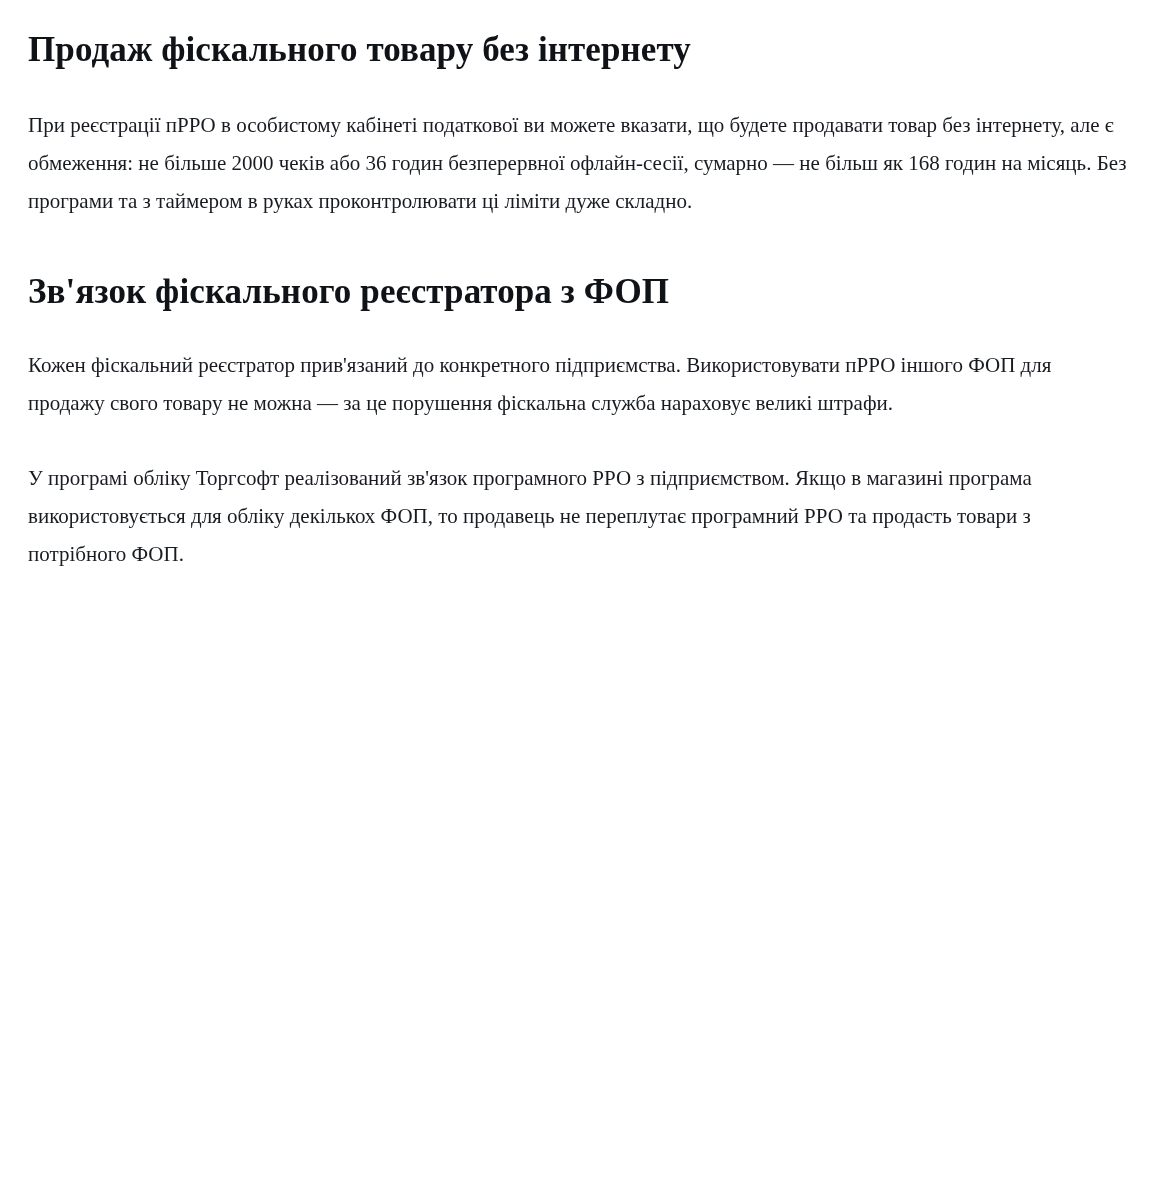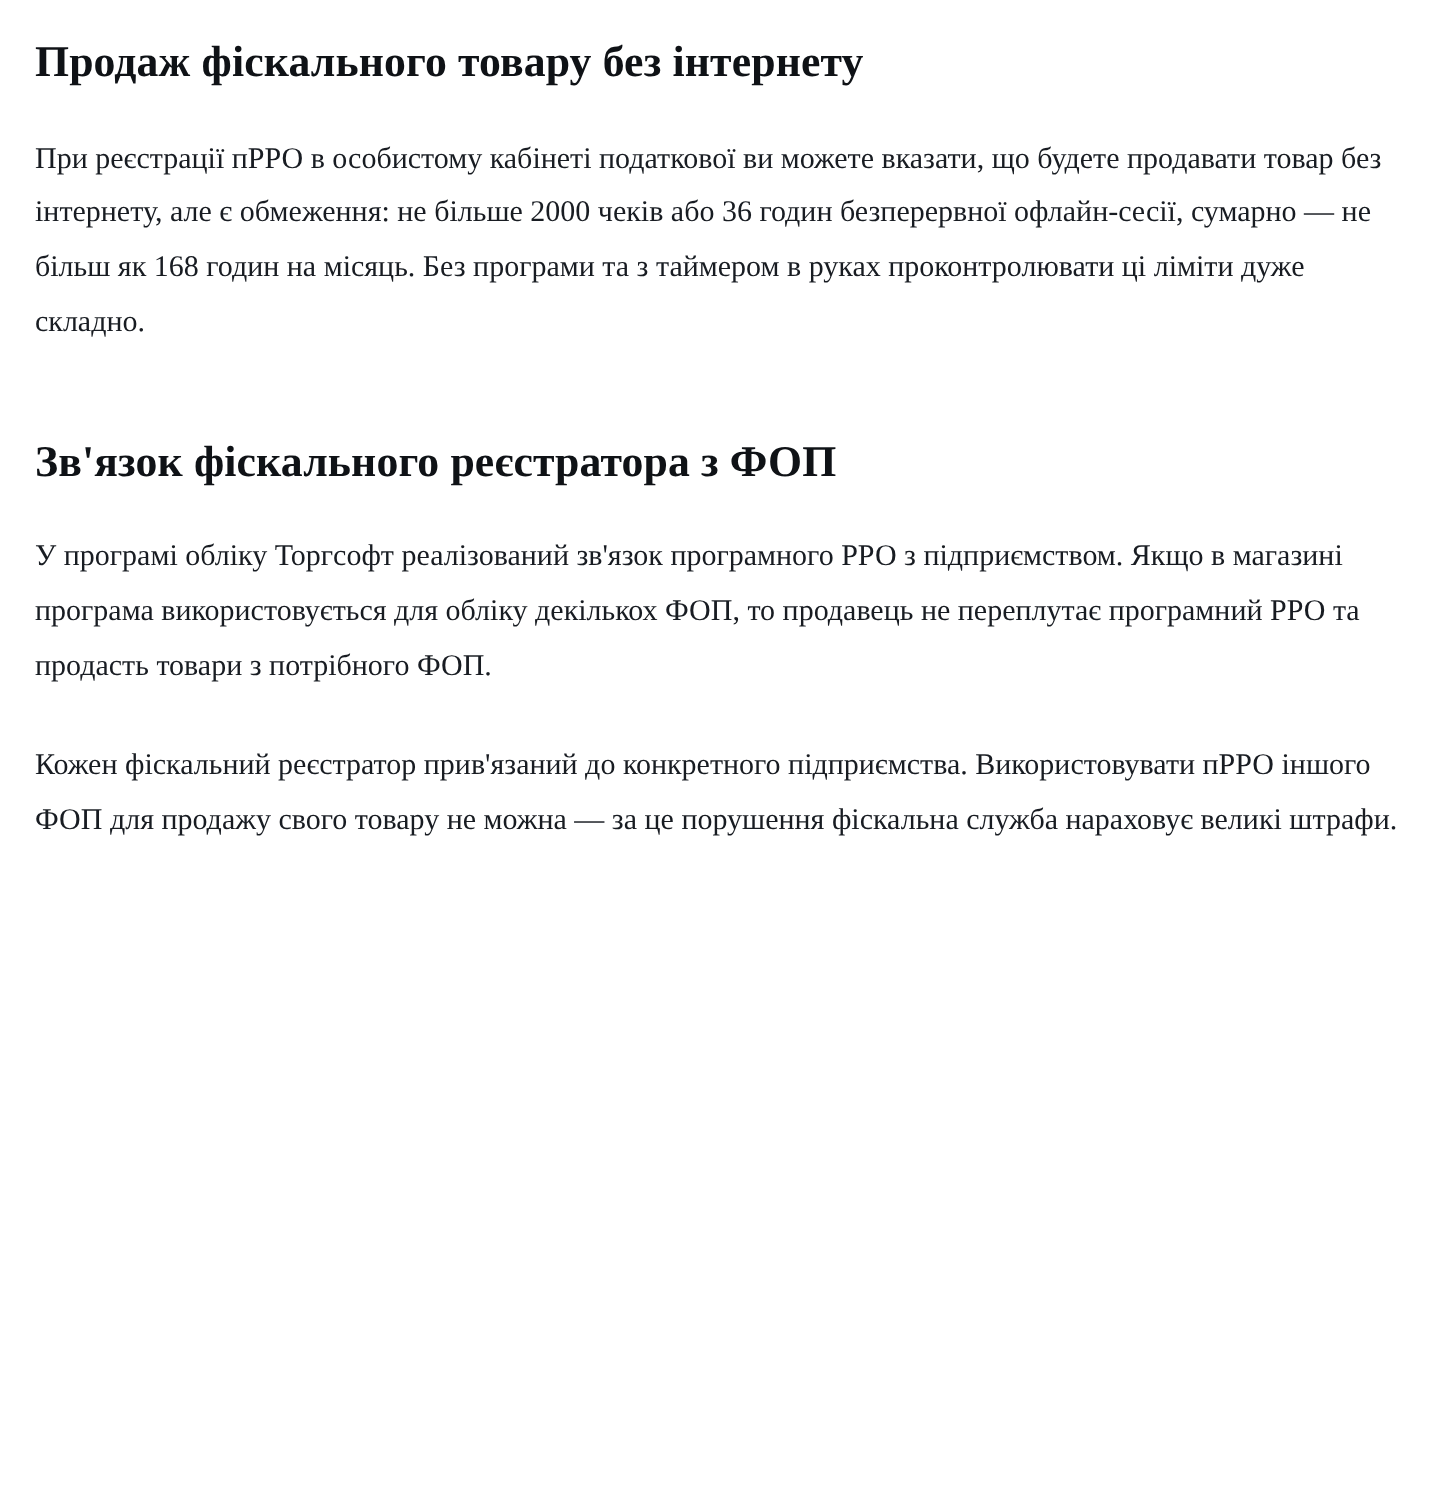--- a/index.html
+++ b/index.html
@@ -22,26 +22,26 @@
   h2.section-heading {
     font-family: "Liberation Serif", serif;
     font-weight: bold;
     font-size: 35px;
     line-height: 1.25;
     letter-spacing: 0.1px;
     margin: 0 0 34px 0;
     color: #0f1216;
   }
   h2.section-heading.second {
-    margin-top: 68px;
+    margin-top: 50px;
     margin-bottom: 32px;
   }
   p.body-text {
     font-family: "Liberation Serif", serif;
-    font-size: 24px;
+    font-size: 21px;
     line-height: 1.82;
     margin: 0 0 36px 0;
     color: #181c22;
     max-width: 1110px;
   }
   p.body-text:last-child {
     margin-bottom: 0;
   }
 </style>
 </head>
@@ -49,17 +49,17 @@
 
 <div class="page">
 
   <h2 class="section-heading">Продаж фіскального товару без інтернету</h2>
 
   <p class="body-text">При реєстрації пРРО в особистому кабінеті податкової ви можете вказати, що будете продавати товар без інтернету, але є обмеження: не більше 2000 чеків або 36 годин безперервної офлайн-сесії, сумарно — не більш як 168 годин на місяць. Без програми та з таймером в руках проконтролювати ці ліміти дуже складно.</p>
 
 
   <h2 class="section-heading second">Зв'язок фіскального реєстратора з ФОП</h2>
 
+  <p class="body-text">Кожен фіскальний реєстратор прив'язаний до конкретного підприємства. Використовувати пРРО іншого ФОП для продажу свого товару не можна — за це порушення фіскальна служба нараховує великі штрафи.</p>
+
   <p class="body-text">У програмі обліку Торгсофт реалізований зв'язок програмного РРО з підприємством. Якщо в магазині програма використовується для обліку декількох ФОП, то продавець не переплутає програмний РРО та продасть товари з потрібного ФОП.</p>
-
-  <p class="body-text">Кожен фіскальний реєстратор прив'язаний до конкретного підприємства. Використовувати пРРО іншого ФОП для продажу свого товару не можна — за це порушення фіскальна служба нараховує великі штрафи.</p>
 
 </div>
 
 </body></html>

